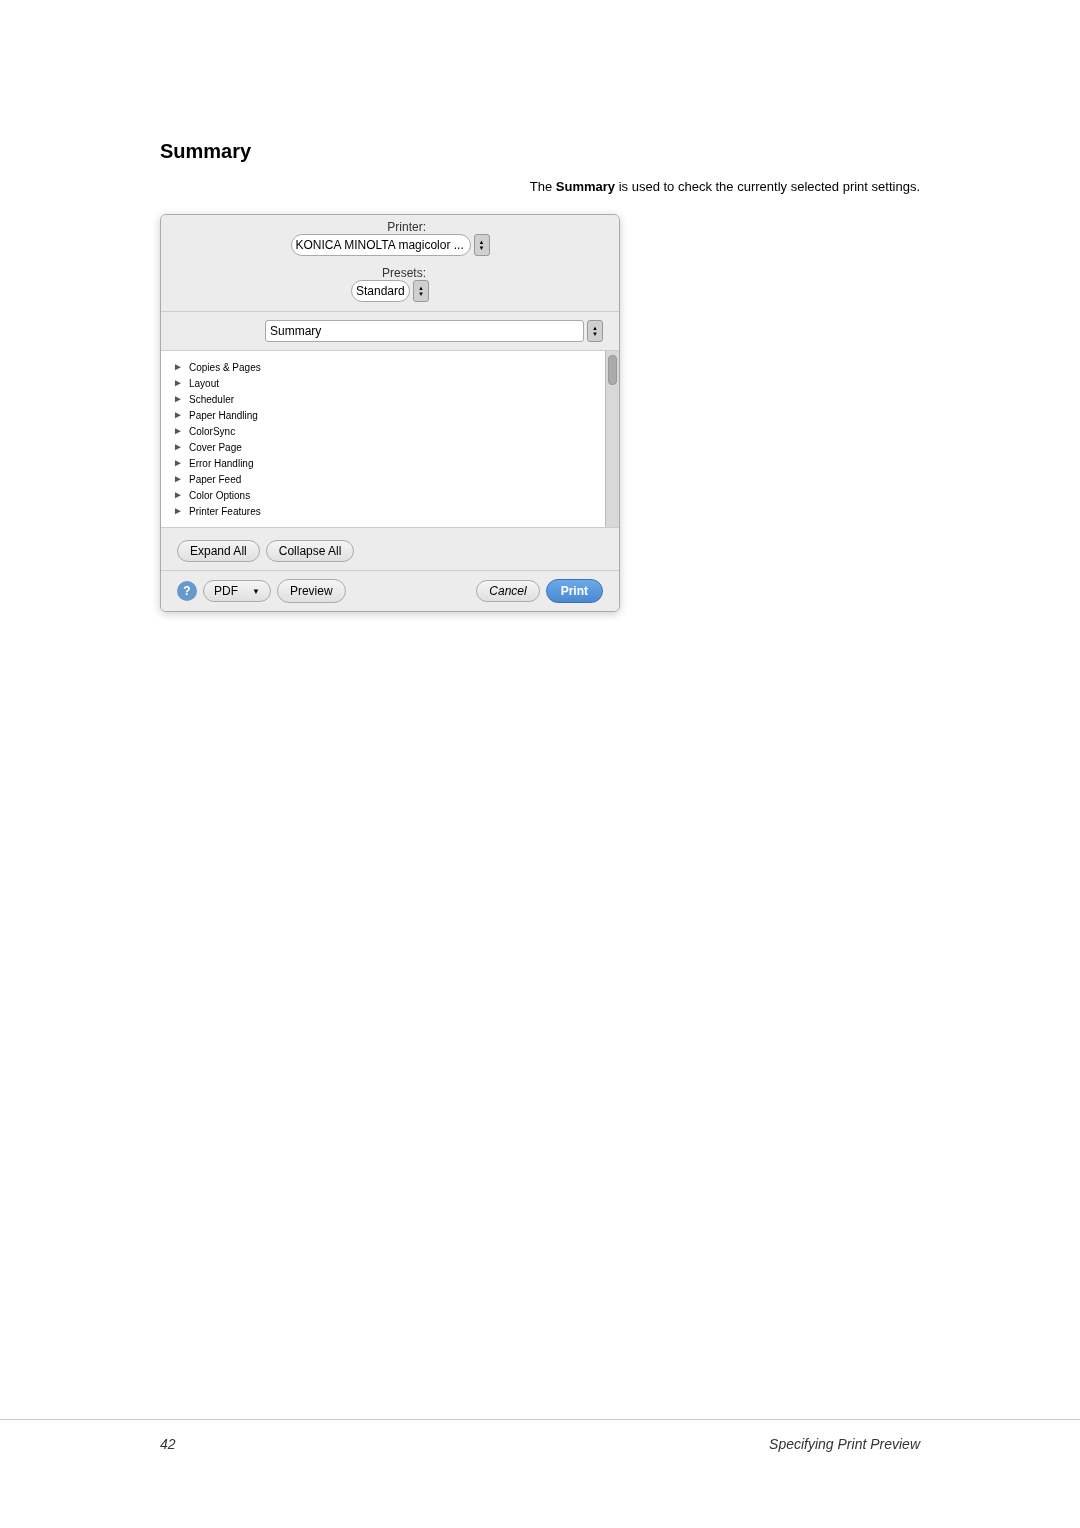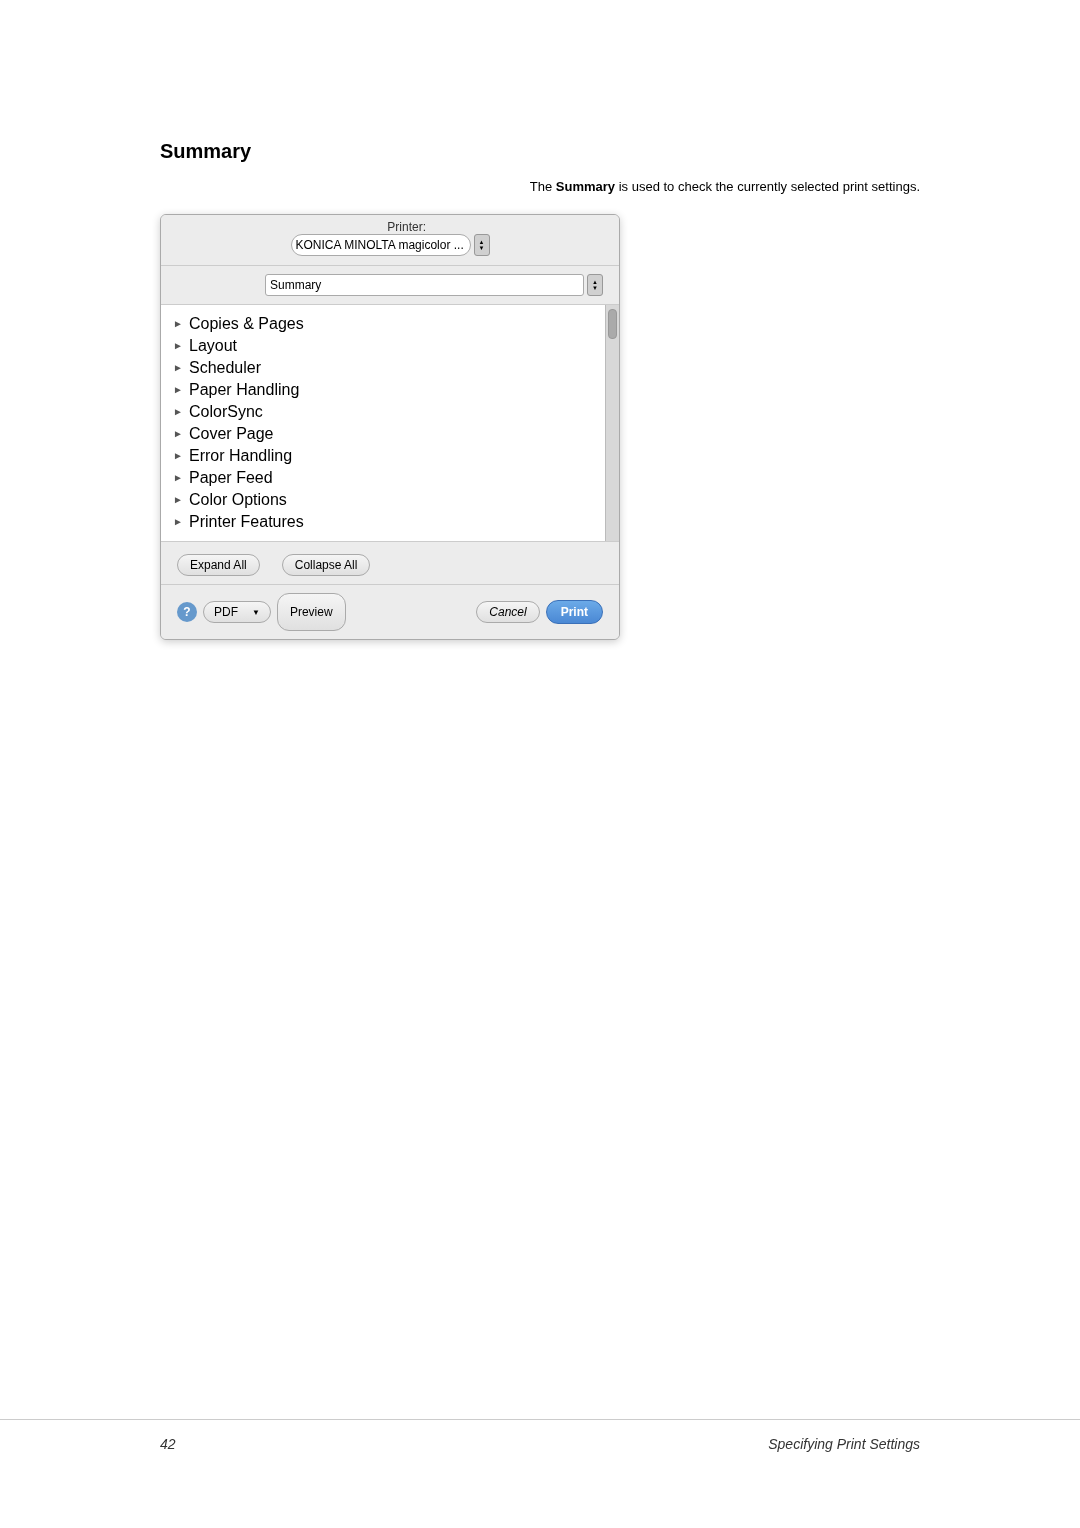--- a/index.html
+++ b/index.html
@@ -152,30 +152,30 @@
     .tree-arrow {
       display: inline-block;
       width: 12px;
       height: 12px;
       margin-right: 4px;
       font-size: 10px;
       color: #555;
     }
 
     .tree-item-label {
-      font-size: 16px;
+      font-size: 10px;
     }
 
     
     .dialog-actions {
       display: flex;
       align-items: center;
       padding: 8px 16px;
       background: #ececec;
-      gap: 22px;
+      gap: 6px;
     }
 
     .action-btn {
       font-size: 12px;
       background: linear-gradient(to bottom, #f5f5f5, #e0e0e0);
       border: 1px solid #aaaaaa;
       border-radius: 12px;
       padding: 3px 12px;
       cursor: pointer;
       color: #000;
@@ -229,21 +229,21 @@
     }
 
     .preview-btn {
       font-size: 12px;
       background: linear-gradient(to bottom, #f5f5f5, #e0e0e0);
       border: 1px solid #aaaaaa;
       border-radius: 12px;
       padding: 3px 12px;
       cursor: pointer;
       color: #000;
-      height: 38px;
+      height: 24px;
       display: flex;
       align-items: center;
       margin-left: 6px;
     }
 
     .spacer { flex: 1; }
 
     .cancel-btn {
       font-size: 12px;
       background: linear-gradient(to bottom, #f5f5f5, #e0e0e0);
@@ -347,20 +347,29 @@
     <div class="dialog-row">
       <label>Printer:</label>
       <div class="dialog-select-wrapper">
         <select class="dialog-select">
           <option>KONICA MINOLTA magicolor ...</option>
         </select>
         <div class="stepper-btn"></div>
       </div>
     </div>
 
+    <div class="dialog-row">
+      <label>Presets:</label>
+      <div class="dialog-select-wrapper">
+        <select class="dialog-select">
+          <option>Standard</option>
+        </select>
+        <div class="stepper-btn"></div>
+      </div>
+    </div>
 
     <hr class="dialog-separator">
 
     <div class="summary-select-row">
       <div class="summary-select-wrapper">
         <select class="summary-select">
           <option>Summary</option>
         </select>
         <div class="stepper-btn"></div>
       </div>
@@ -429,14 +438,14 @@
       <div class="spacer"></div>
       <button class="cancel-btn">Cancel</button>
       <button class="print-btn">Print</button>
     </div>
 
   </div>
 </div>
 
 <div class="page-footer">
   <span class="footer-page-num">42</span>
-  <span class="footer-title">Specifying Print Settings</span>
+  <span class="footer-title">Specifying Print Preview</span>
 </div>
 
 </body></html>

